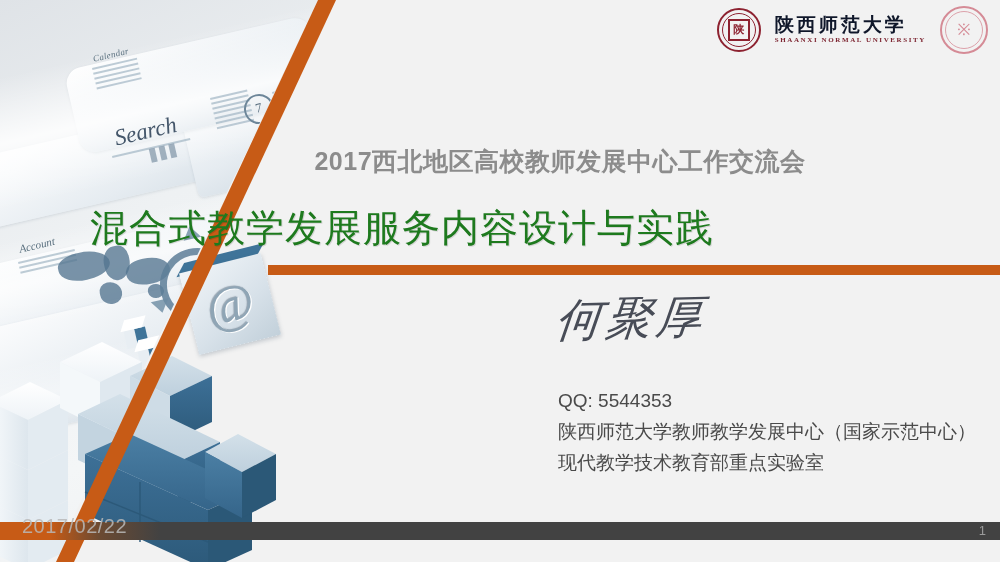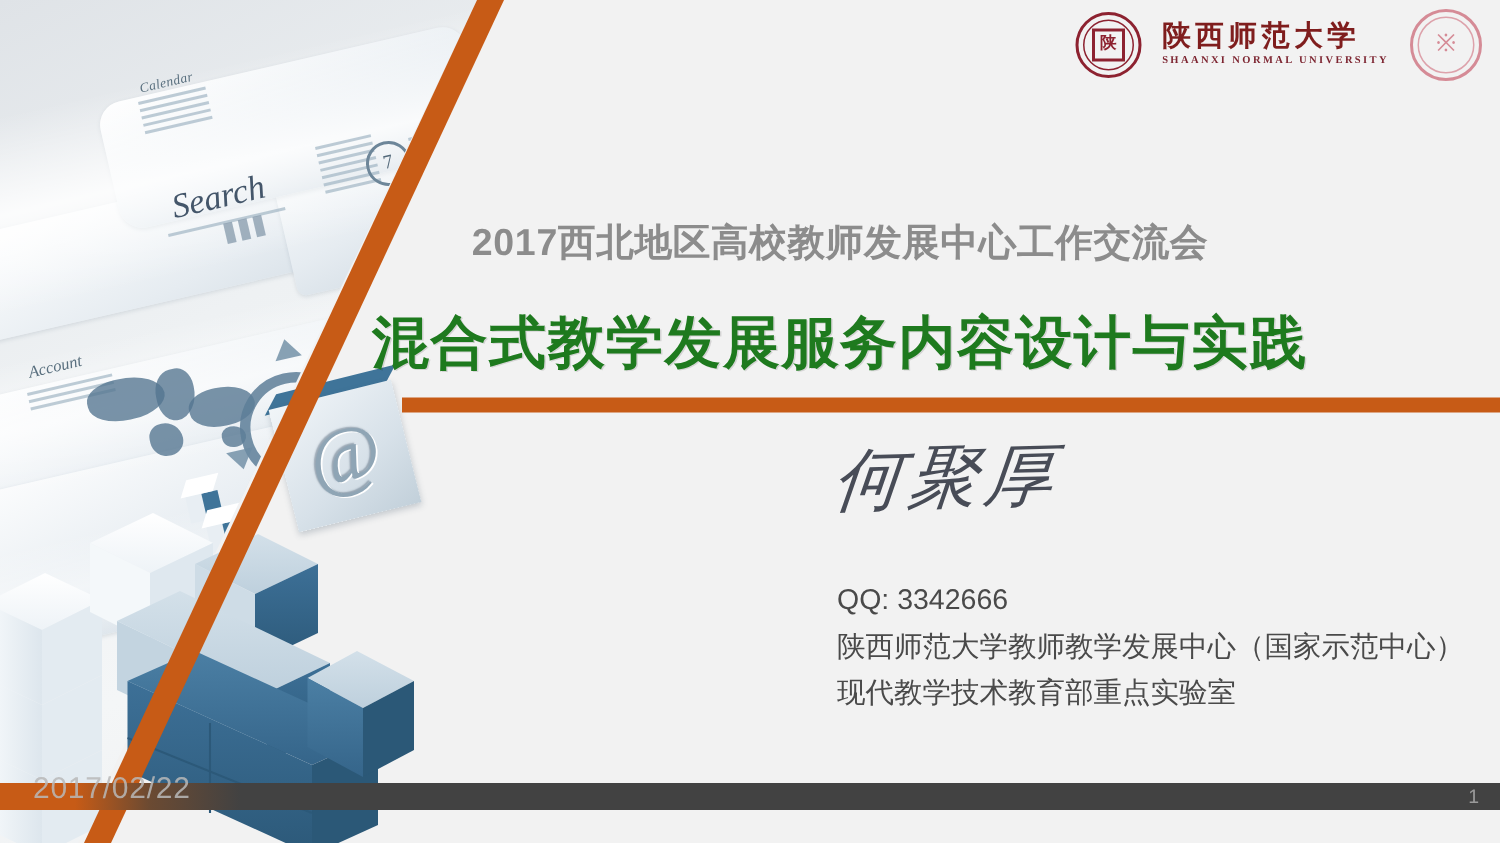--- a/index.html
+++ b/index.html
@@ -240,21 +240,21 @@
     color: #8d2230;
     font-size: 11px;
     line-height: 16px;
     text-align: center;
     font-family: "Liberation Serif", serif;
     font-weight: bold;
   }
   .logo-text { line-height: 1.05; }
   .logo-cn {
     font-size: 19px;
-    color: #7f1d1d;
+    color: #0f172a;
     font-family: "Liberation Serif", "DejaVu Serif", serif;
     letter-spacing: 3px;
     font-weight: bold;
   }
   .logo-en {
     font-size: 7px;
     color: #7d2531;
     letter-spacing: 1.6px;
     font-family: "Liberation Serif", serif;
     font-weight: bold;
@@ -289,24 +289,23 @@
     text-align: center;
     padding-left: 120px;
     font-size: 25px;
     font-weight: bold;
     color: #8c8c8c;
     letter-spacing: .5px;
   }
   .main-title {
     position: absolute;
     left: 0; right: 0; top: 203px;
-    text-align: center;
-    padding-left: 120px;
+    padding-left: 90px;
     font-size: 38px;
-    font-weight: bold;
+    font-weight: normal;
     color: #1e7a1e;
     letter-spacing: 1px;
     text-shadow: 1px 1px 0 rgba(0,0,0,.12);
   }
 
   
   .signature {
     position: absolute;
     left: 556px; top: 288px;
     font-size: 46px;
@@ -528,21 +527,21 @@
       <div class="mark2">※</div>
     </div>
   </div>
 
   <div class="subtitle">2017西北地区高校教师发展中心工作交流会</div>
   <div class="main-title">混合式教学发展服务内容设计与实践</div>
 
   <div class="signature">何聚厚</div>
 
   <div class="contact">
-    <div class="line">QQ: 3342666</div>
+    <div class="line">QQ: 5544353</div>
     <div class="line">陕西师范大学教师教学发展中心（国家示范中心）</div>
     <div class="line">现代教学技术教育部重点实验室</div>
   </div>
 
   <div class="bottom-bar"></div>
   <div class="slide-date">2017/02/22</div>
   <div class="page-num">1</div>
 
 </div>
 

